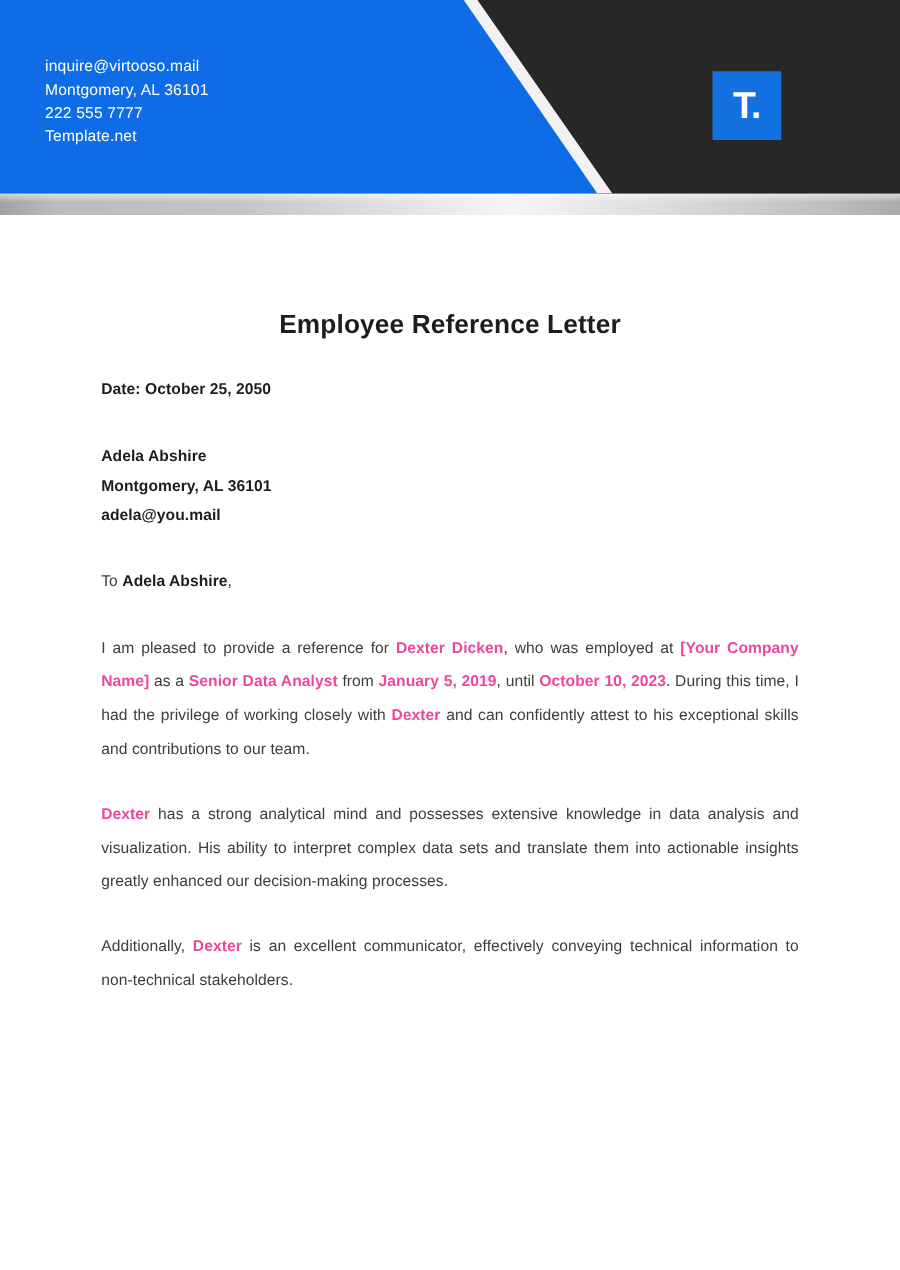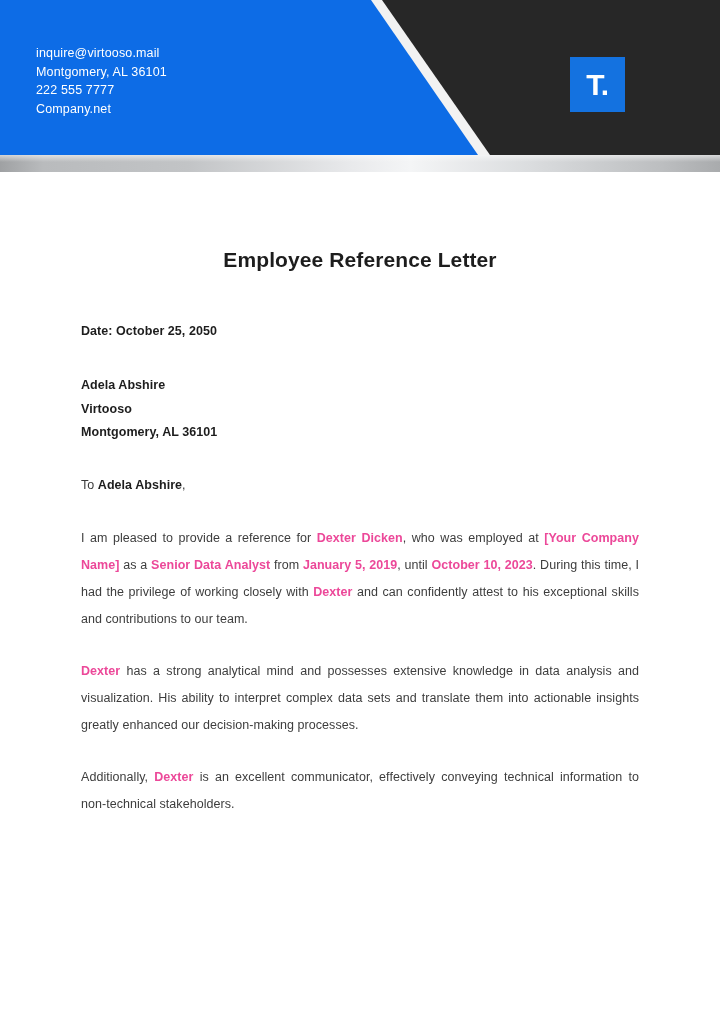--- a/index.html
+++ b/index.html
@@ -128,21 +128,21 @@
     text-align: center;
     font-size: 21px;
     font-weight: bold;
     color: #1d1d1d;
     letter-spacing: 0.1px;
   }
 
   .content {
     position: absolute;
     left: 81px;
-    top: 324px;
+    top: 304px;
     width: 558px;
   }
 
   .date-line {
     font-size: 12.5px;
     font-weight: bold;
     color: #1d1d1d;
     margin-bottom: 36px;
     letter-spacing: 0.05px;
   }
@@ -193,39 +193,39 @@
   <div class="header">
     <div class="header-dark"></div>
     <div class="header-white-wedge"></div>
     <div class="header-blue"></div>
   </div>
 
   <div class="contact-block">
     <div class="contact-line">inquire@virtooso.mail</div>
     <div class="contact-line">Montgomery, AL 36101</div>
     <div class="contact-line">222 555 7777</div>
-    <div class="contact-line">Company.net</div>
+    <div class="contact-line">Template.net</div>
   </div>
 
   <div class="logo-badge">
     <span class="logo-mark">T.</span>
   </div>
 
   <div class="silver-bar"></div>
 
   <div class="doc-title">Employee Reference Letter</div>
 
   <div class="content">
 
     <div class="date-line">Date: October 25, 2050</div>
 
     <div class="recipient">
       <div class="recipient-line">Adela Abshire</div>
-      <div class="recipient-line">Virtooso</div>
       <div class="recipient-line">Montgomery, AL 36101</div>
+      <div class="recipient-line">adela@you.mail</div>
     </div>
 
     <div class="salutation"><span>To </span><b>Adela Abshire</b><span>,</span></div>
 
     <div class="para"><span>I am pleased to provide a reference for </span><b>Dexter Dicken</b><span>, who was employed at </span><b>[Your Company Name]</b><span> as a </span><b>Senior Data Analyst</b><span> from </span><b>January 5, 2019</b><span>, until </span><b>October 10, 2023</b><span>. During this time, I had the privilege of working closely with </span><b>Dexter</b><span> and can confidently attest to his exceptional skills and contributions to our team.</span></div>
     <div class="para"><b>Dexter</b><span> has a strong analytical mind and possesses extensive knowledge in data analysis and visualization. His ability to interpret complex data sets and translate them into actionable insights greatly enhanced our decision-making processes.</span></div>
     <div class="para"><span>Additionally, </span><b>Dexter</b><span> is an excellent communicator, effectively conveying technical information to non-technical stakeholders.</span></div>
 
   </div>
 

